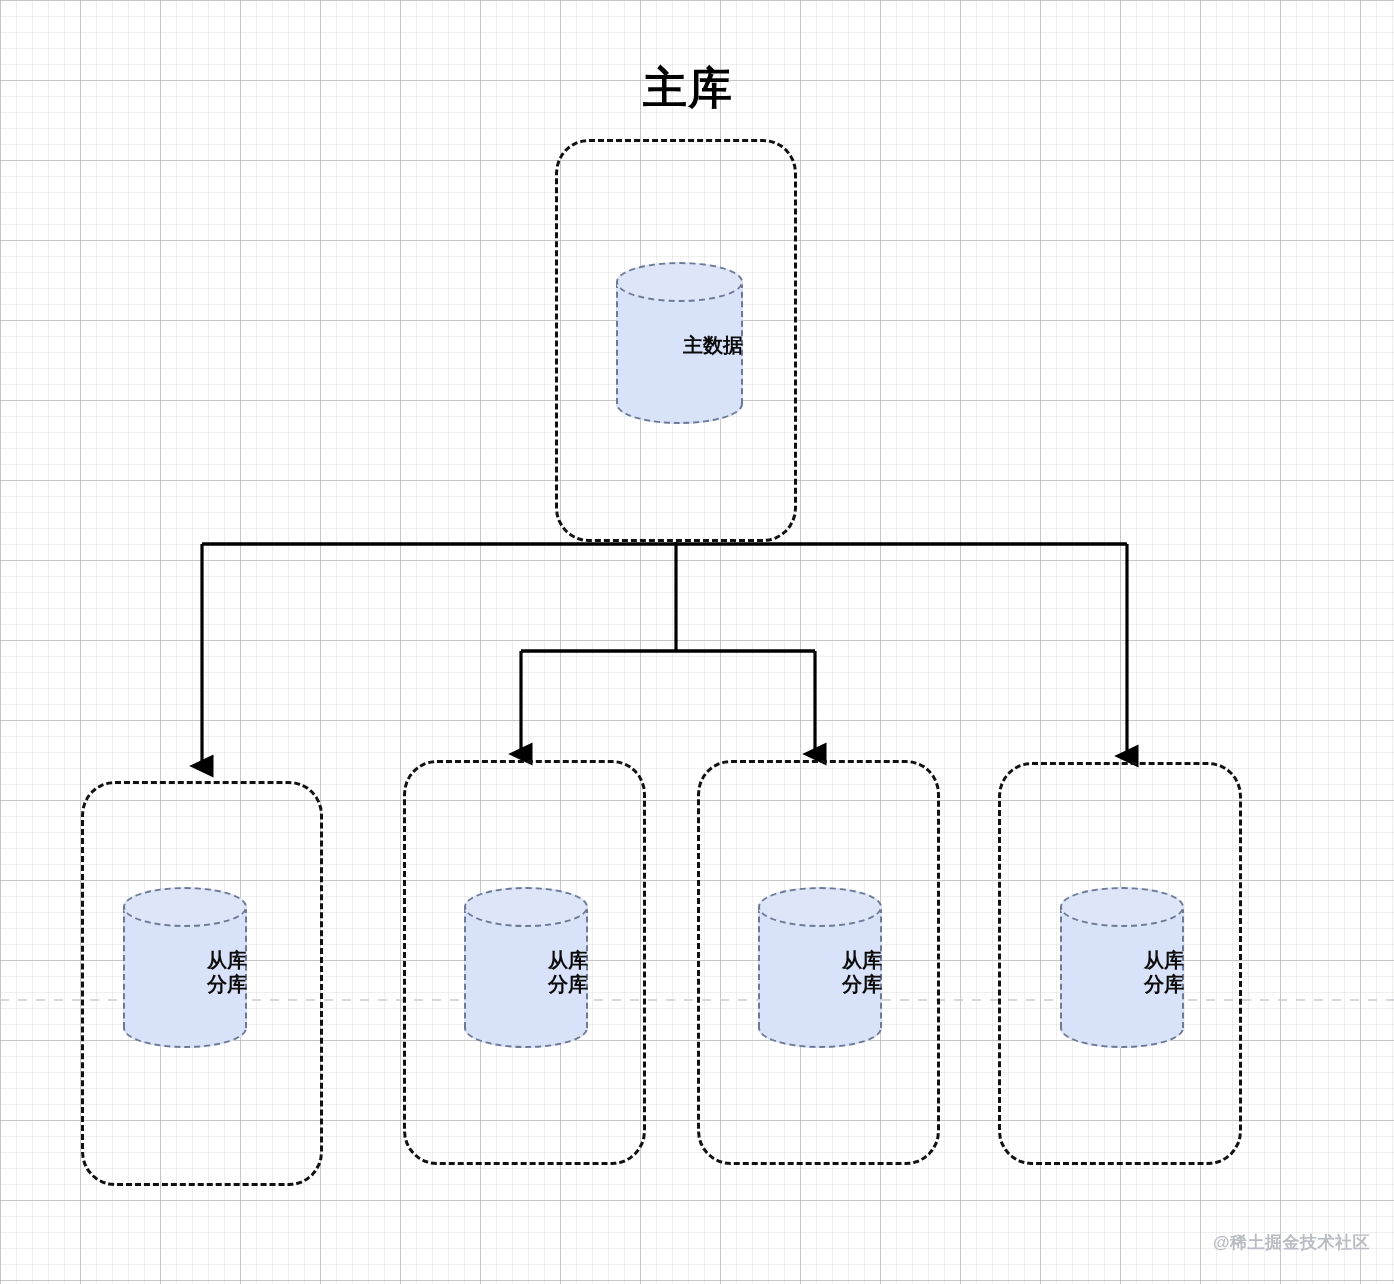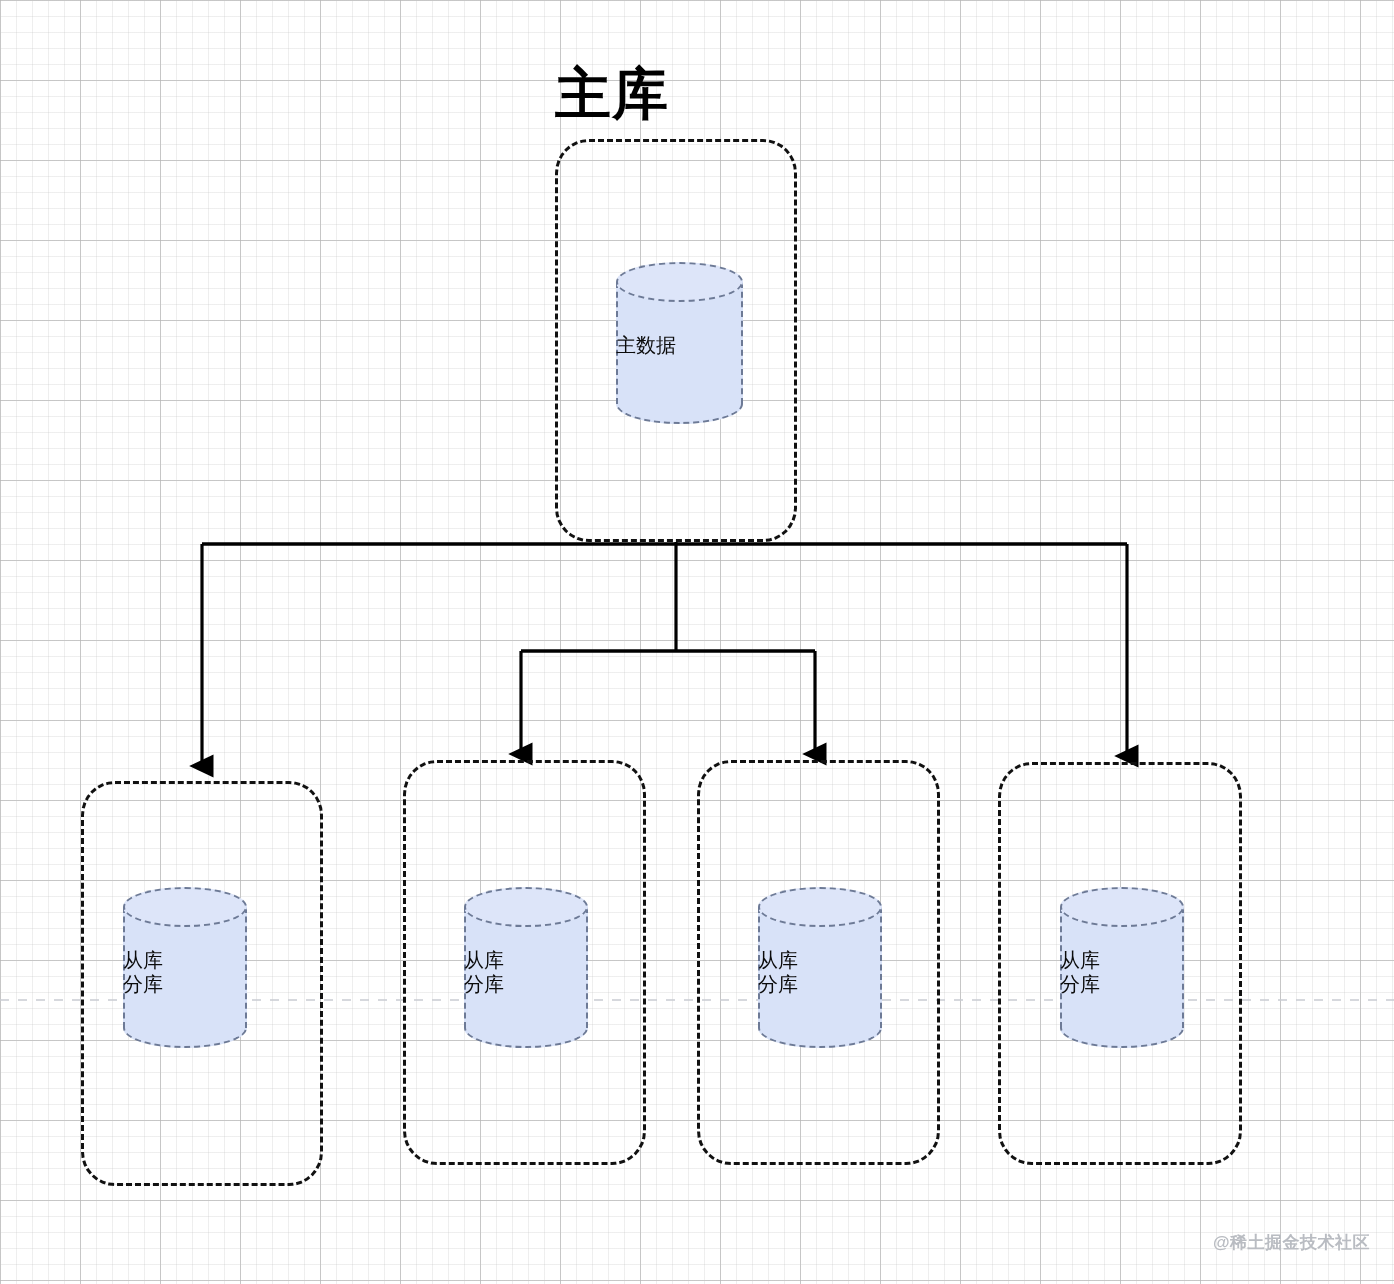--- a/index.html
+++ b/index.html
@@ -37,24 +37,25 @@
     position: absolute;
     inset: 0;
     width: 1394px;
     height: 1284px;
     pointer-events: none;
   }
 
   
   .diagram-title {
     position: absolute;
-    left: 555px;
+    left: 567px;
     top: 66px;
     width: 242px;
-    font-size: 56px;
+    text-align: center;
+    font-size: 44px;
     font-weight: bold;
     color: #000000;
     letter-spacing: 1px;
     line-height: 1;
     white-space: nowrap;
   }
 
   
   .node-box {
     position: absolute;
@@ -102,23 +103,23 @@
     background: #dde5f9;
     border: 2px dashed #6d7a96;
     border-radius: 50% / 50%;
   }
   .cyl-label {
     position: absolute;
     left: 0;
     right: 0;
     top: 50%;
     transform: translateY(-42%);
-    text-align: left;
+    text-align: right;
     font-size: 20px;
-    font-weight: 400;
+    font-weight: 700;
     color: #0b0b0b;
     line-height: 1.22;
     white-space: pre-line;
     z-index: 3;
   }
 
   
   .watermark {
     position: absolute;
     right: 24px;

